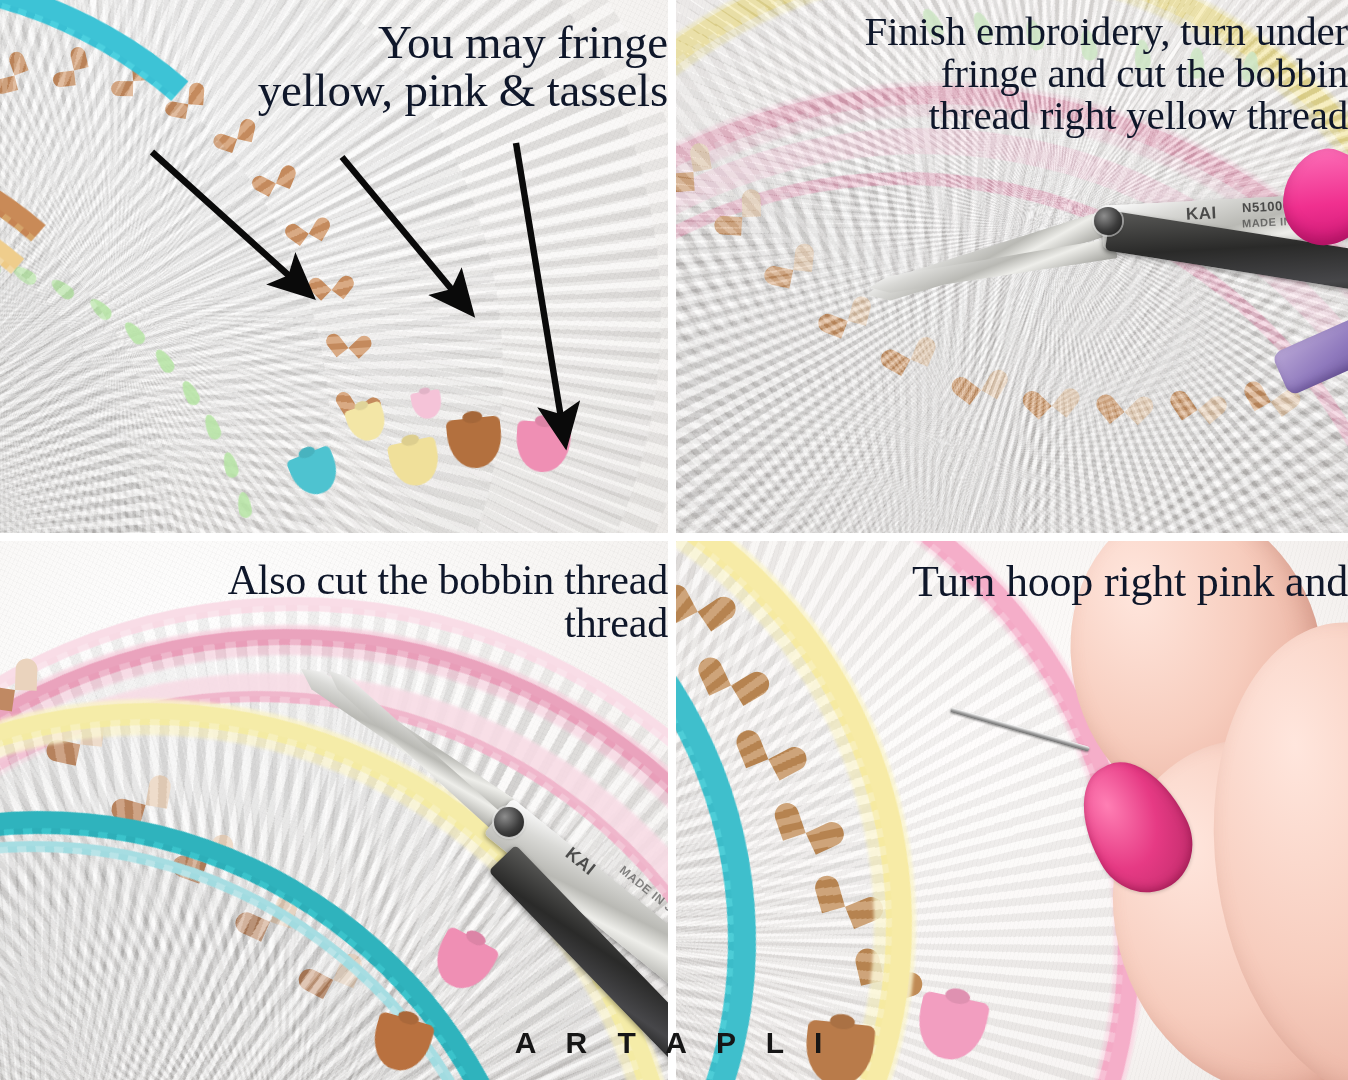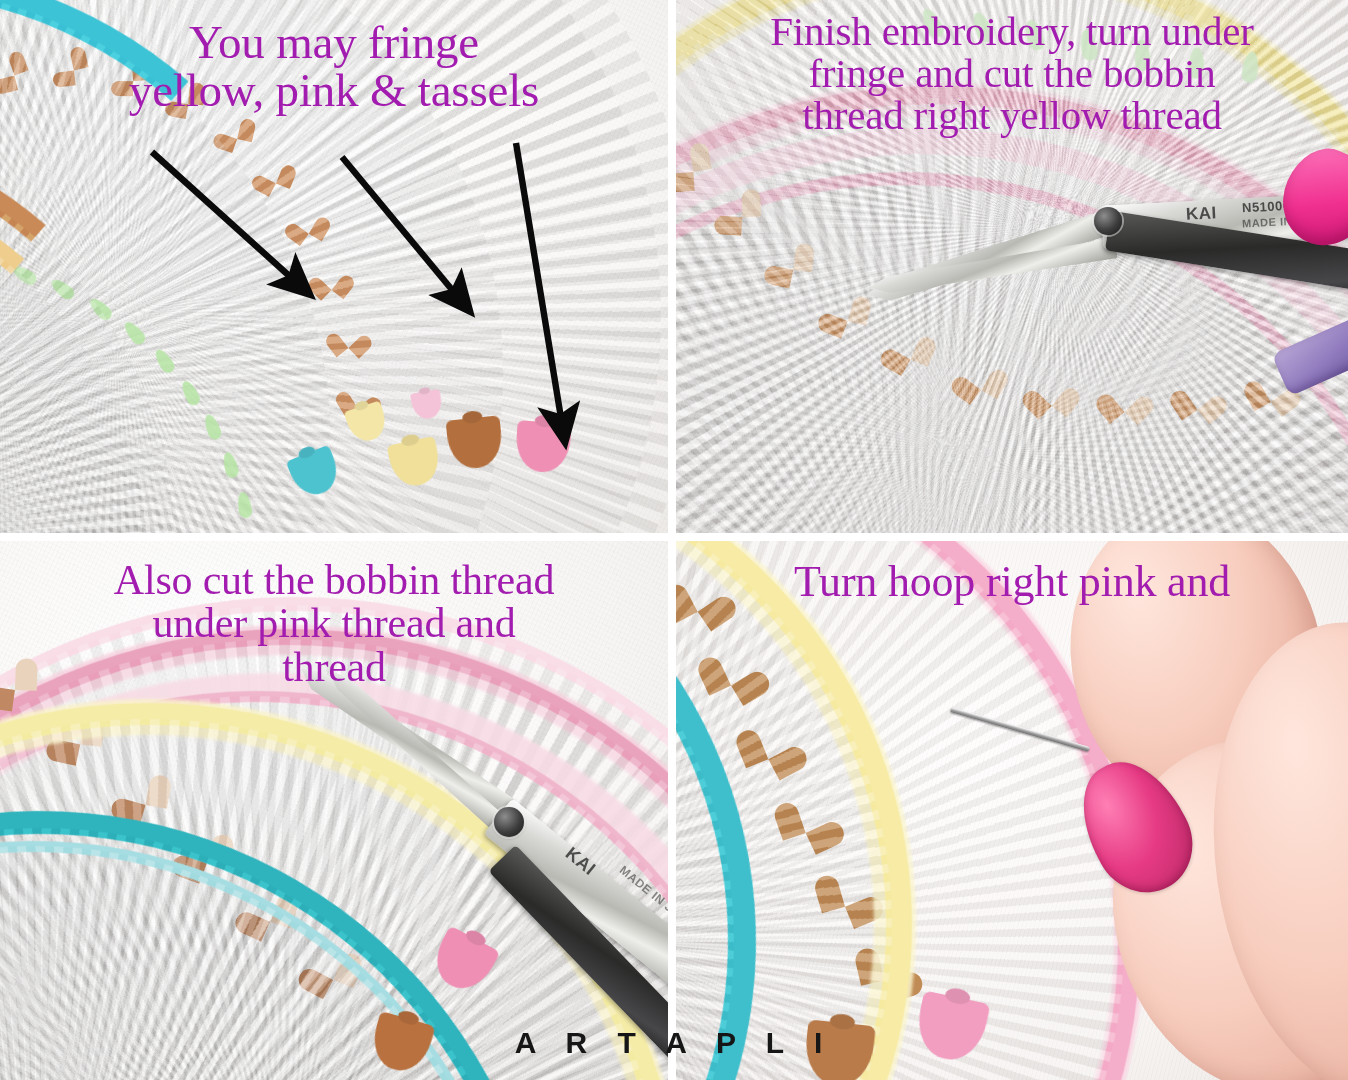--- a/index.html
+++ b/index.html
@@ -85,21 +85,21 @@
   .needle{position:absolute;background:linear-gradient(180deg,#fbfbfb,#9b9b9b 55%,#6f6f6f);
      border-radius:2px;box-shadow:0 1px 2px rgba(0,0,0,.4);}
   .pinkpen{position:absolute;border-radius:40% 40% 50% 50%/50% 50% 50% 50%;
      background:linear-gradient(150deg,#ff7cc0 0%,#f0308f 55%,#c5116e 100%);
      box-shadow:inset -4px -6px 14px rgba(130,8,70,.45);}
   .purplepen{position:absolute;border-radius:10px;
      background:linear-gradient(160deg,#b9a7d6 0%,#8f79bd 55%,#6d579c 100%);
      box-shadow:inset -3px -4px 10px rgba(55,35,95,.4);}
 
   
-  .caption{position:absolute;text-align:center;color:#a21caf;
+  .caption{position:absolute;text-align:right;color:#0f172a;
      font-family:"Liberation Serif",serif;font-weight:400;line-height:1.03;
      letter-spacing:-.2px;}
   .caption span{display:block;white-space:nowrap;}
 
   
   .watermark{position:absolute;left:0;width:1348px;text-align:center;
      font-family:"Liberation Sans",sans-serif;font-weight:700;color:#161616;
      font-size:30px;letter-spacing:11px;}
 </style>
 </head>
@@ -352,21 +352,20 @@
         <div class="blade" style="left:8px;top:60px;width:244px;height:21px;transform:rotate(42deg);transform-origin:100% 50%;clip-path:polygon(0% 52%,8% 12%,100% 4%,100% 96%,8% 90%);"></div>
         <div class="blade" style="left:240px;top:30px;width:300px;height:46px;transform:rotate(39deg);transform-origin:0 50%;border-radius:5px 14px 14px 5px;"></div>
         <div class="blade dark" style="left:244px;top:76px;width:300px;height:38px;transform:rotate(46deg);transform-origin:0 50%;border-radius:5px 14px 14px 5px;"></div>
         <div class="pivot" style="left:236px;top:44px;width:30px;height:30px;"></div>
         <div class="kai" style="left:306px;top:88px;font-size:18px;transform:rotate(39deg);"><span>KAI</span></div>
         <div class="kai" style="left:352px;top:130px;font-size:12px;opacity:.55;transform:rotate(39deg);"><span>MADE IN JAPAN</span></div>
       </div>
 
       <div class="caption" style="left:0;top:18px;width:668px;font-size:42px;">
         <span>Also cut the bobbin thread</span>
-        <span>under pink thread and</span>
         <span>thread</span>
       </div>
     </div>
   </div>
 
   <div class="panel" id="panel-br">
     <div class="photo">
       <div class="fabric warm"></div>
 
       <div class="arcwrap">

